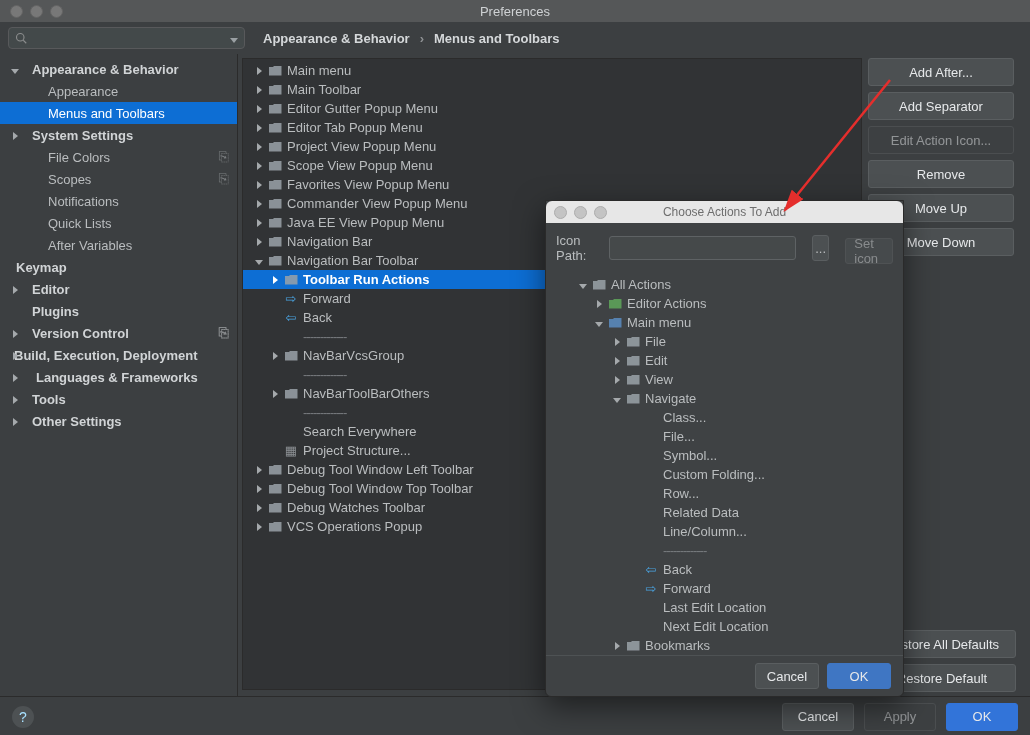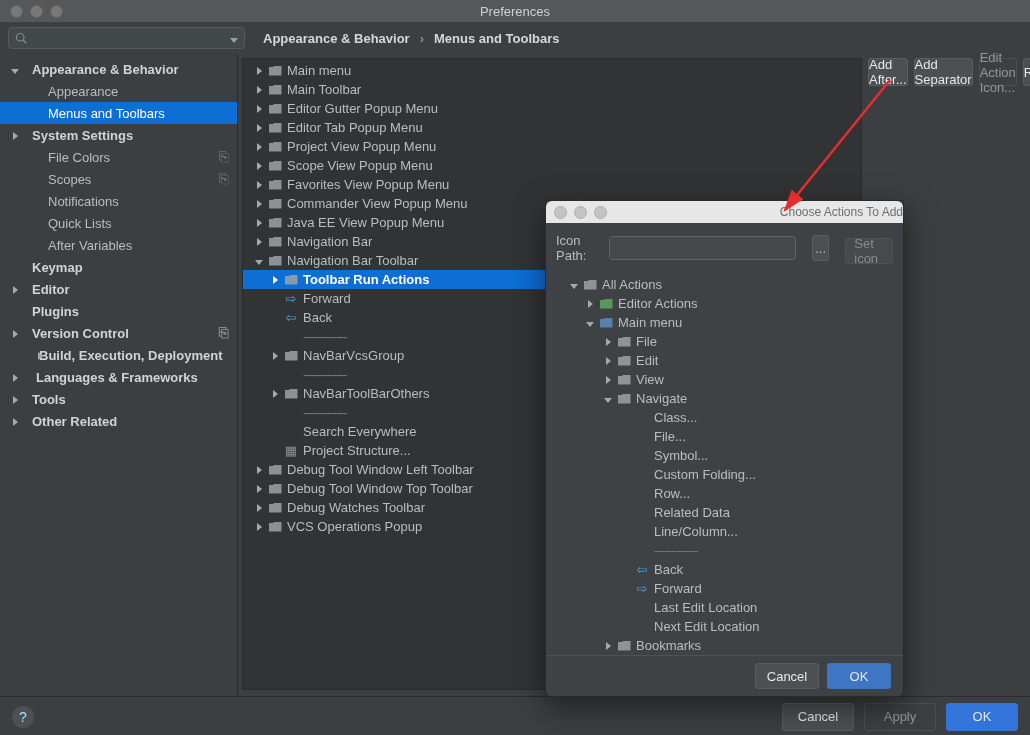--- a/index.html
+++ b/index.html
@@ -63,21 +63,21 @@
   .row .chev{width:8px;display:inline-flex;justify-content:center;color:#a5a9ac;}
   .row .ic{width:14px;display:inline-flex;justify-content:center;color:var(--folder);}
   .row .lbl{}
   .row.sep .lbl{color:var(--text-dim);letter-spacing:-1px;}
   .row.l1{padding-left:28px;}
   .row.l2{padding-left:46px;}
   .row.l3{padding-left:64px;}
   .row.sel{background:var(--sel);color:#fff;font-weight:600;}
   .row.sel .chev,.row.sel .ic{color:#fff;}
   
-  .btncol{width:146px;display:flex;flex-direction:row;gap:6px;}
+  .btncol{width:146px;display:flex;flex-direction:column;gap:6px;}
   .btn{
     height:26px;background:var(--btn);border:1px solid #5a5e60;border-radius:3px;
     display:flex;align-items:center;justify-content:center;color:var(--text-white);font-size:13px;
   }
   .btn.disabled{opacity:.5;background:var(--btn-disabled);}
   .spacer{flex:1;}
   
   .footer{
     height:39px;border-top:1px solid var(--border);background:var(--bg);
     display:flex;align-items:center;padding:0 12px;gap:10px;
@@ -90,27 +90,27 @@
   }
   
   .dialog{
     position:absolute;left:545px;top:200px;width:357px;height:495px;
     background:var(--panel);border:1px solid #2a2a2a;box-shadow:0 10px 30px rgba(0,0,0,.5);
     border-bottom-left-radius:6px;border-bottom-right-radius:6px;
     display:flex;flex-direction:column;
   }
   .dbar{height:22px;background:#e7e7e7;display:flex;align-items:center;position:relative;border-top-left-radius:6px;border-top-right-radius:6px;}
   .dbar .traffic .tl{background:#c4c4c4;border-color:#adadad;}
-  .dbar .dtitle{position:absolute;left:0;right:0;text-align:right;color:#6e6e6e;font-size:12px;}
+  .dbar .dtitle{position:absolute;left:0;right:0;text-align:center;color:#6e6e6e;font-size:12px;}
   .drow1{display:flex;align-items:center;gap:16px;padding:10px;height:30px;}
   .drow1 .lab{color:var(--text);font-size:13px;}
   .drow1 input{flex:1;height:22px;background:#45494a;border:1px solid #5e6264;border-radius:3px;color:var(--text);padding:0 4px;}
   .drow1 .sbtn{height:24px;width:24px;background:var(--btn);border:1px solid #5a5e60;border-radius:3px;display:flex;align-items:center;justify-content:center;color:var(--text);}
   .drow1 .sbtn.w{width:auto;padding:0 8px;opacity:.6;margin-top:6px;}
-  .dtree{flex:1;background:var(--panel);overflow:hidden;padding-left:12px;padding-top:2px;}
+  .dtree{flex:1;background:var(--panel);overflow:hidden;padding-left:21px;padding-top:2px;}
   .dfoot{height:40px;display:flex;align-items:center;justify-content:flex-end;gap:8px;padding:0 12px;border-top:1px solid var(--border2);}
   .dfoot .btn{width:62px;height:24px;}
   .dfoot .btn.primary{background:#3f76c3;border-color:#3f76c3;}
   
   .arrow{position:absolute;left:770px;top:70px;pointer-events:none;}
   
   .chev-r::before{content:"";display:inline-block;border-left:5px solid currentColor;border-top:4px solid transparent;border-bottom:4px solid transparent;}
   .chev-d::before{content:"";display:inline-block;border-top:5px solid currentColor;border-left:4px solid transparent;border-right:4px solid transparent;}
   .folder-ic{width:13px;height:10px;background:currentColor;clip-path:polygon(0 15%,35% 15%,45% 0,100% 0,100% 100%,0 100%);opacity:.85;}
   .arrow-ic{color:var(--arrow-blue);}
@@ -171,50 +171,50 @@
       </div>
       <div class="sb-item l2">
         <span>Notifications</span>
       </div>
       <div class="sb-item l2">
         <span>Quick Lists</span>
       </div>
       <div class="sb-item l2">
         <span>After Variables</span>
       </div>
-      <div class="sb-item l1 bold" style="padding-left: 32px; text-align: right;">
+      <div class="sb-item l1 bold" style="padding-left: 16px; text-align: right;">
         <span>Keymap</span>
       </div>
       <div class="sb-item bold l0" style="padding-left: 32px;">
         <span class="chev"><span class="chev-r" style="color: rgb(165, 169, 172);"></span></span>
         <span>Editor</span>
       </div>
       <div class="sb-item l1 bold" style="padding-left: 32px;">
         <span>Plugins</span>
       </div>
       <div class="sb-item bold l0" style="padding-left: 32px;">
         <span class="chev"><span class="chev-r" style="color: rgb(165, 169, 172);"></span></span>
         <span>Version Control</span>
         <span class="badge">⎘</span>
       </div>
-      <div class="sb-item bold l0" style=" margin-left: 25px;">
+      <div class="sb-item bold l0" style="">
         <span class="chev"><span class="chev-r" style="color: rgb(165, 169, 172);"></span></span>
         <span>Build, Execution, Deployment</span>
       </div>
       <div class="sb-item bold l0" style="padding-left: 36px;">
         <span class="chev"><span class="chev-r" style="color: rgb(165, 169, 172);"></span></span>
         <span>Languages &amp; Frameworks</span>
       </div>
       <div class="sb-item bold l0" style="padding-left: 32px;">
         <span class="chev"><span class="chev-r" style="color: rgb(165, 169, 172);"></span></span>
         <span>Tools</span>
       </div>
       <div class="sb-item bold l0" style="padding-left: 32px;">
         <span class="chev"><span class="chev-r" style="color: rgb(165, 169, 172);"></span></span>
-        <span>Other Related</span>
+        <span>Other Settings</span>
       </div>
     </div>
   <div class="content">
     <div class="tree" id="tree">
         <div class="row l0">
           <span class="chev">
             <span class="chev-r"></span>
           </span>
           <span class="ic">
             <span class="folder-ic" style="color: rgb(154, 162, 168);"></span>

